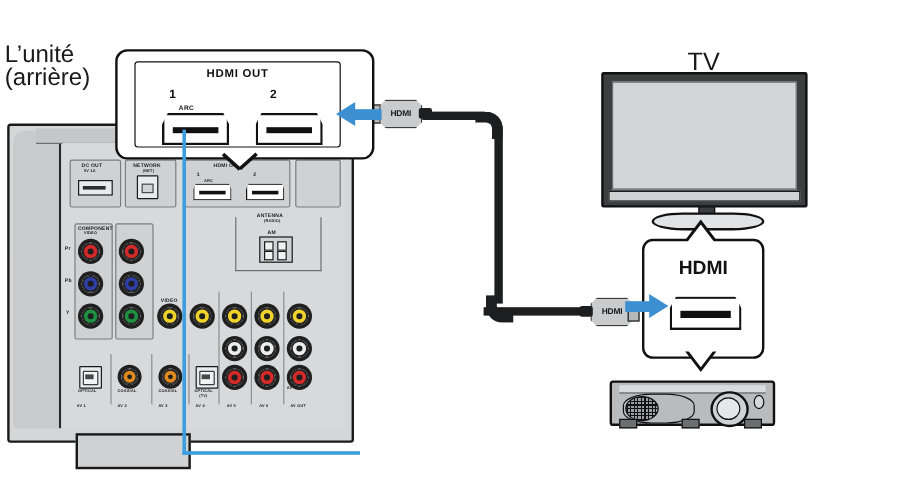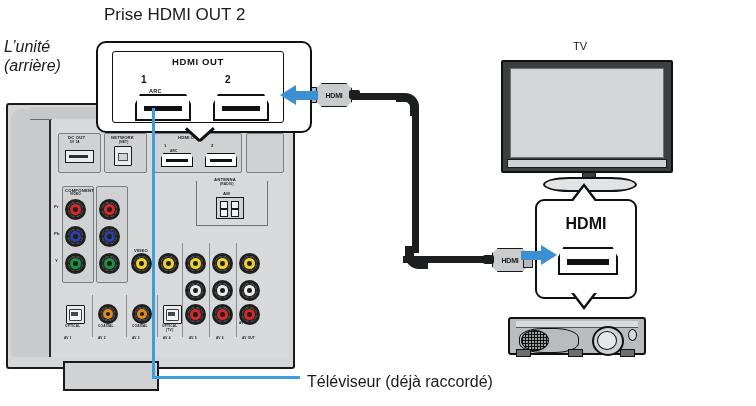--- a/index.html
+++ b/index.html
@@ -12,22 +12,22 @@
     width: 756px;
     height: 406px;
     background: #ffffff;
     font-family: "Liberation Sans", sans-serif;
     overflow: hidden;
   }
   .txt { position: absolute; color: #1a1a1a; white-space: pre; }
 
   
   #title-prise      { left: 104px; top: 5px;  font-size: 17px; }
-  #label-unit       { left: 4px;   top: 37px; font-size: 16px; line-height: 19px; font-style: italic; }
-  #label-tv         { left: 573px; top: 40px; font-size: 11px; }
+  #label-unit       { left: 4px;   top: 37px; font-size: 20px; line-height: 19px; }
+  #label-tv         { left: 573px; top: 40px; font-size: 21px; }
   #label-hdmi-in    { left: 645px; top: 231px; font-size: 16px; }
   #label-projector  { left: 635px; top: 373px; font-size: 16px; }
   #label-tv-already { left: 307px; top: 373px; font-size: 16px; }
 
   
   #receiver {
     position: absolute; left: 6px; top: 103px;
     width: 285px; height: 272px;
   }
   .rcv-shell {
@@ -352,30 +352,28 @@
   }
 
   
   #lead-h { position: absolute; height: 2.6px; background: #3c9ede; z-index: 8; }
 </style>
 </head>
 <body>
 
 <div id="root">
 
-  <div class="txt" id="title-prise">Prise HDMI OUT 2</div>
 
   <div class="txt" id="label-unit">L’unité
 (arrière)</div>
 
   <div class="txt" id="label-tv">TV</div>
 
 
 
-  <div class="txt" id="label-tv-already">Téléviseur (déjà raccordé)</div>
 
   <div id="receiver">
     <div class="rcv-shell"></div>
     <div class="rcv-bevel"></div>
     <div class="rcv-bevel-top"></div>
     <div class="panel-face"></div>
     <div class="rcv-foot"></div>
 
     <div class="blk" style="left:52px; top:30px; width:41px; height:38px;"></div>
     <div class="blk-label" style="left:62px; top:32px;">DC OUT</div>

